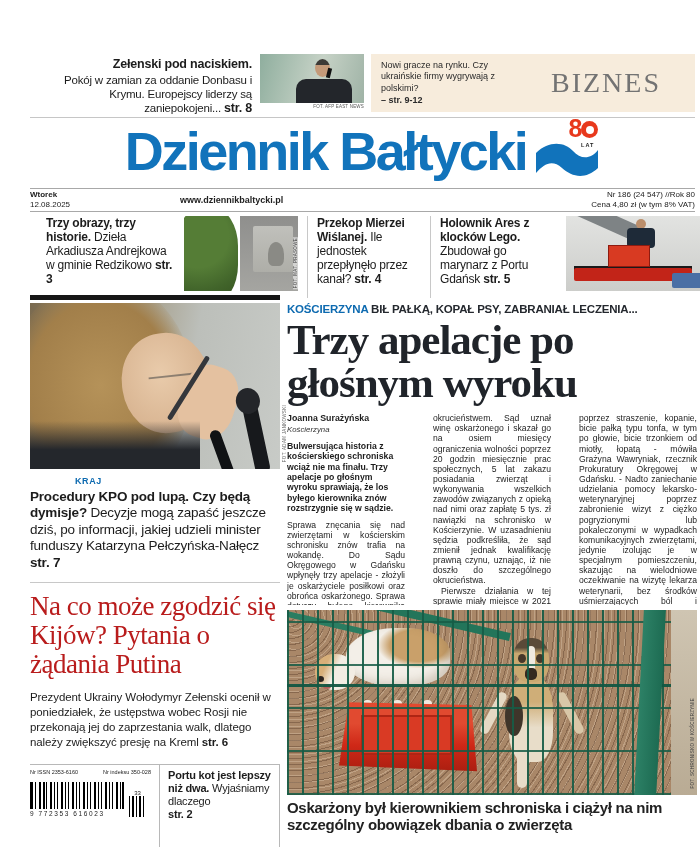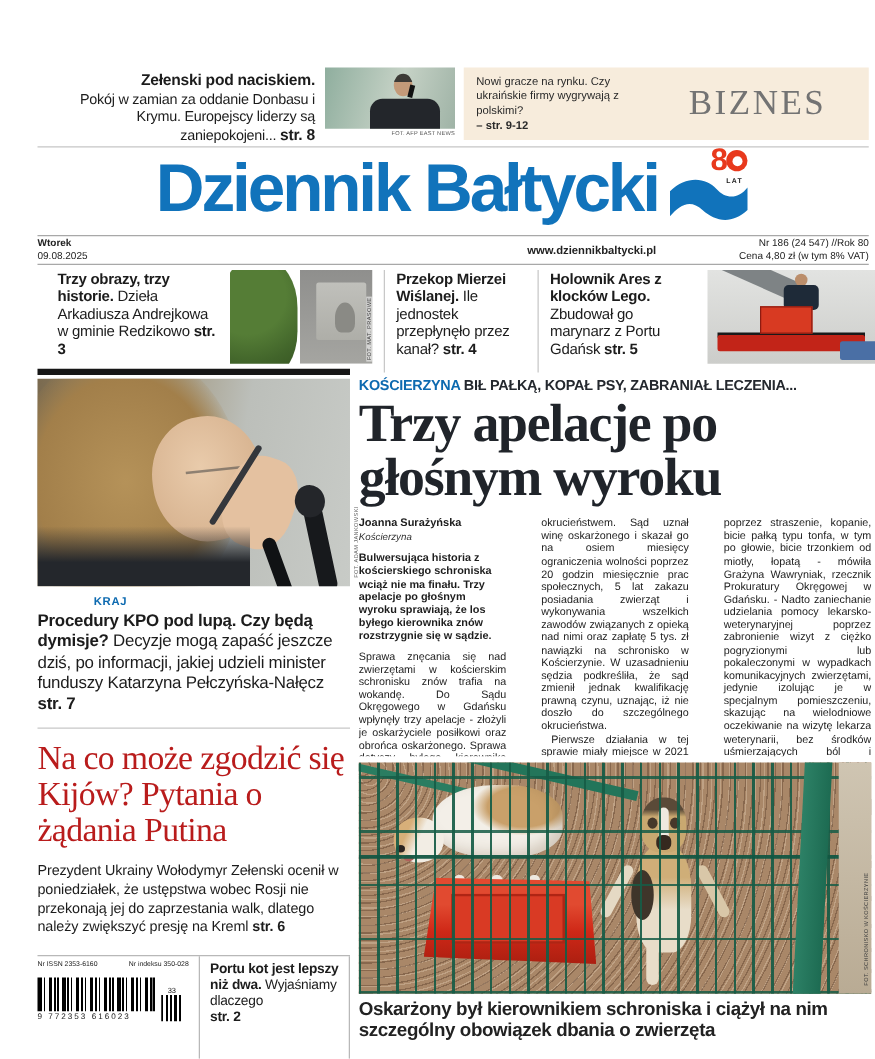--- a/index.html
+++ b/index.html
@@ -30,21 +30,21 @@
   .logo-mark svg { position:absolute; left:0; bottom:0; }
   .eighty { position:absolute; top:-4px; right:2px; color:#e8391d; font-weight:bold; font-size:25px; letter-spacing:-1px; line-height:1; }
   .eighty .zero { display:inline-block; width:17px; height:17px; border-radius:50%; background:#e8391d; position:relative; top:1px; }
   .eighty .zero::after { content:''; position:absolute; inset:4.5px; background:#fff; border-radius:50%; }
   .lat { position:absolute; top:22px; right:6px; font-size:5.5px; font-weight:bold; color:#1b1b1b; letter-spacing:1px; }
 
   
   .info { position:absolute; top:188px; left:30px; width:665px; height:24px; border-top:1px solid #a8a8a8; border-bottom:1px solid #a8a8a8; display:flex; align-items:center; font-size:8px; color:#222; }
   .info-left { width:150px; line-height:1.3; }
   .info-left .d1 { font-weight:bold; }
-  .info-center { flex:1; text-align:right; font-weight:bold; font-size:9px; }
+  .info-center { flex:1; text-align:left; font-weight:bold; font-size:9px; }
   .info-right { width:170px; text-align:right; line-height:1.3; }
 
   
   .teasers { position:absolute; top:216px; left:46px; width:665px; height:82px; display:flex; }
   .tz-txt { font-size:12px; line-height:1.17; letter-spacing:-0.2px; }
   .t1 { display:flex; width:252px; }
   .t1 .tz-txt { width:130px; }
   .t-photo { position:relative; overflow:hidden; }
   .t1 .t-photo { width:114px; height:75px; margin-left:8px; }
   .mural-leaves { position:absolute; left:-8px; top:-8px; width:62px; height:95px; background:radial-gradient(circle at 35% 30%,#557d36 0 40%,#41642a 70%,#33511f 100%); border-radius:40%; }
@@ -183,21 +183,21 @@
         <path d="M2 15 C15 2 31 4 39 13 C47 22 57 21 64 12 L64 30 C51 42 38 39 28 30 C18 21 10 26 2 35 Z" fill="#1173bb"></path>
       </svg>
       <div class="eighty"><span>8</span><span class="zero"></span></div>
       <div class="lat">LAT</div>
     </div>
   </div>
 
   <div class="info">
     <div class="info-left">
       <span class="d1">Wtorek</span><br>
-      <span>09.08.2025</span>
+      <span>12.08.2025</span>
     </div>
     <div class="info-center">www.dziennikbaltycki.pl</div>
     <div class="info-right">
       <span>Nr 186 (24 547) //Rok 80</span><br>
       <span>Cena 4,80 zł (w tym 8% VAT)</span>
     </div>
   </div>
 
   <div class="teasers">
     <div class="t1">

